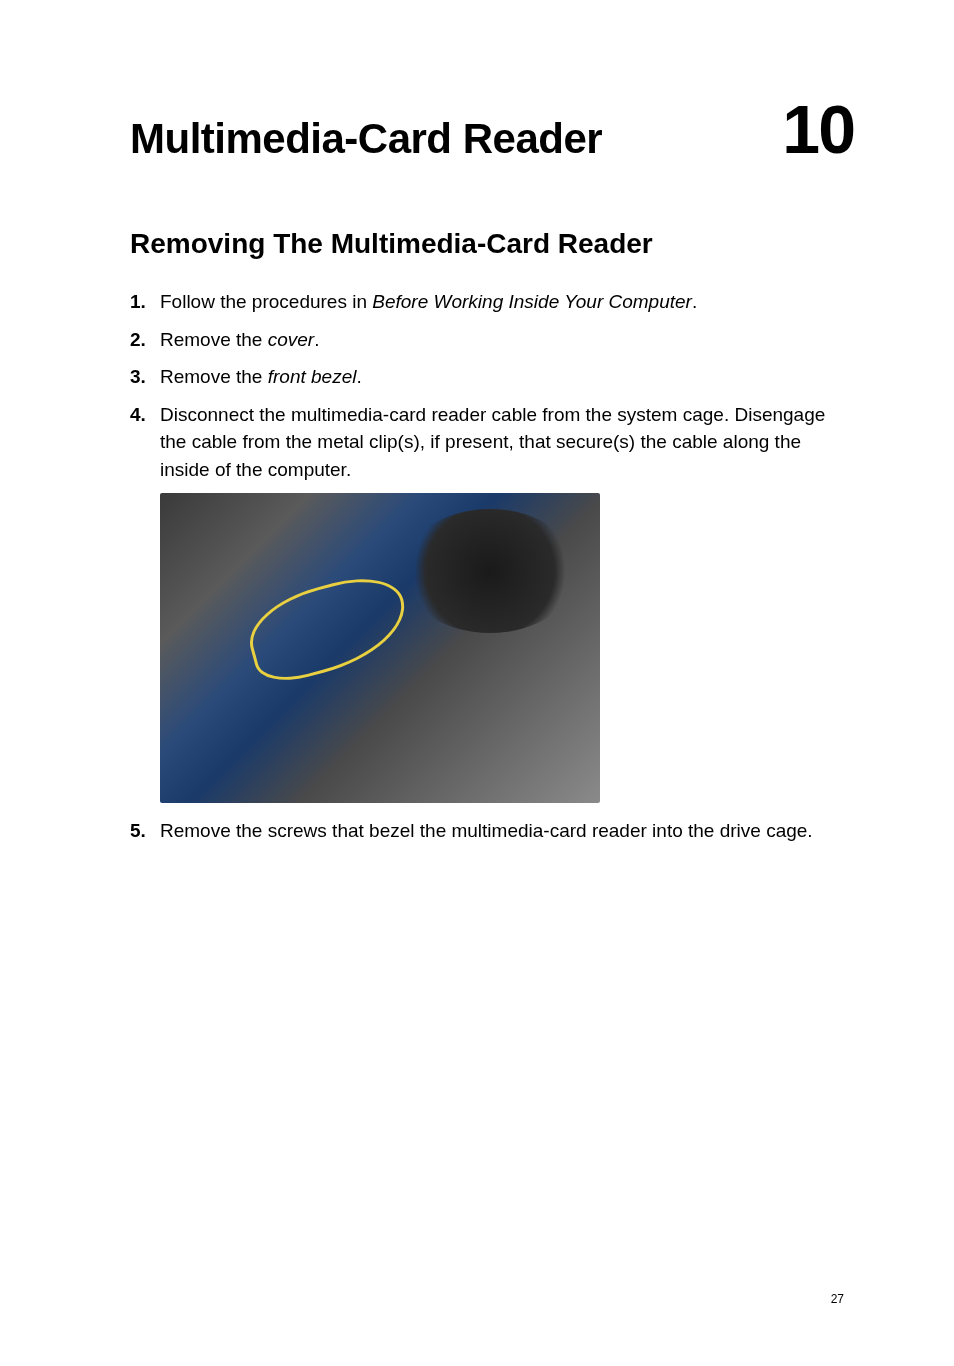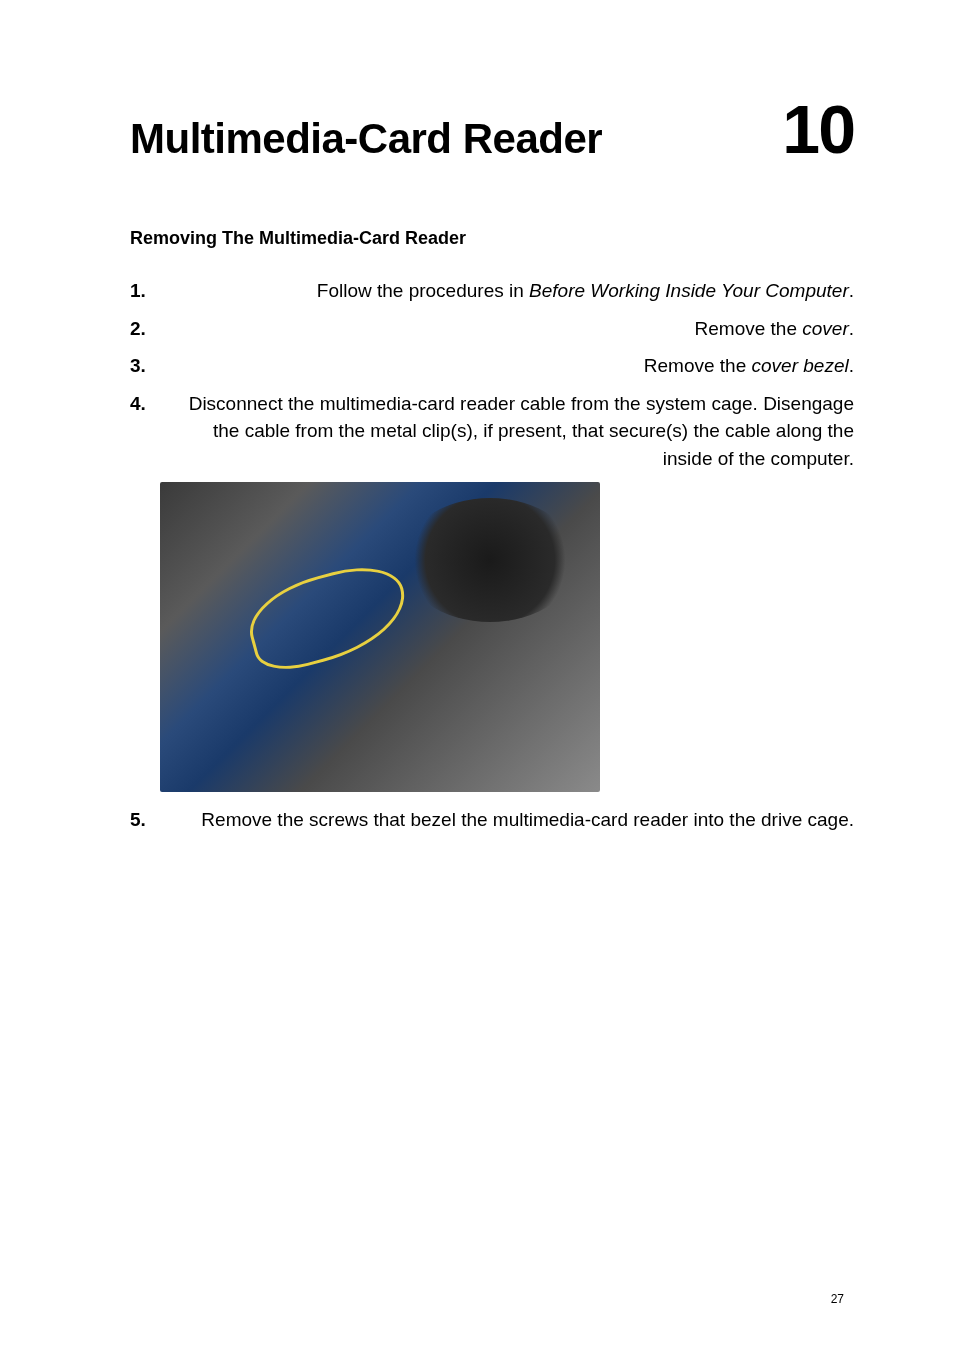--- a/index.html
+++ b/index.html
@@ -30,21 +30,21 @@
       font-stretch: condensed;
       letter-spacing: -0.5px;
     }
     .chapter-number {
       font-size: 68px;
       font-weight: bold;
       font-stretch: condensed;
       letter-spacing: -2px;
     }
     .section-title {
-      font-size: 18px;
+      font-size: 28px;
       font-weight: bold;
       font-stretch: condensed;
       margin-bottom: 28px;
     }
     .steps {
       list-style: none;
       counter-reset: step;
     }
     .step {
       display: flex;
@@ -53,21 +53,20 @@
       line-height: 1.45;
     }
     .step-num {
       font-weight: bold;
       font-stretch: condensed;
       min-width: 30px;
       font-size: 19px;
     }
     .step-text {
       flex: 1;
-      text-align: right;
     }
     .italic {
       font-style: italic;
     }
     .image-placeholder {
       width: 440px;
       height: 310px;
       margin: 10px 0 14px 30px;
       background: linear-gradient(135deg, #3a3a3a 0%, #5a5a5a 20%, #2a4a7a 35%, #1a3a6a 45%, #4a4a4a 60%, #6a6a6a 80%, #8a8a8a 100%);
       position: relative;
@@ -122,21 +121,21 @@
     </li>
     <li class="step">
       <span class="step-num">2.</span>
       <span class="step-text">
         <span>Remove the </span><span class="italic">cover</span><span>.</span>
       </span>
     </li>
     <li class="step">
       <span class="step-num">3.</span>
       <span class="step-text">
-        <span>Remove the </span><span class="italic">cover bezel</span><span>.</span>
+        <span>Remove the </span><span class="italic">front bezel</span><span>.</span>
       </span>
     </li>
     <li class="step">
       <span class="step-num">4.</span>
       <span class="step-text">Disconnect the multimedia-card reader cable from the system cage. Disengage the cable from the metal clip(s), if present, that secure(s) the cable along the inside of the computer.</span>
     </li>
   </ol>
 
   <div class="image-placeholder"></div>
 

